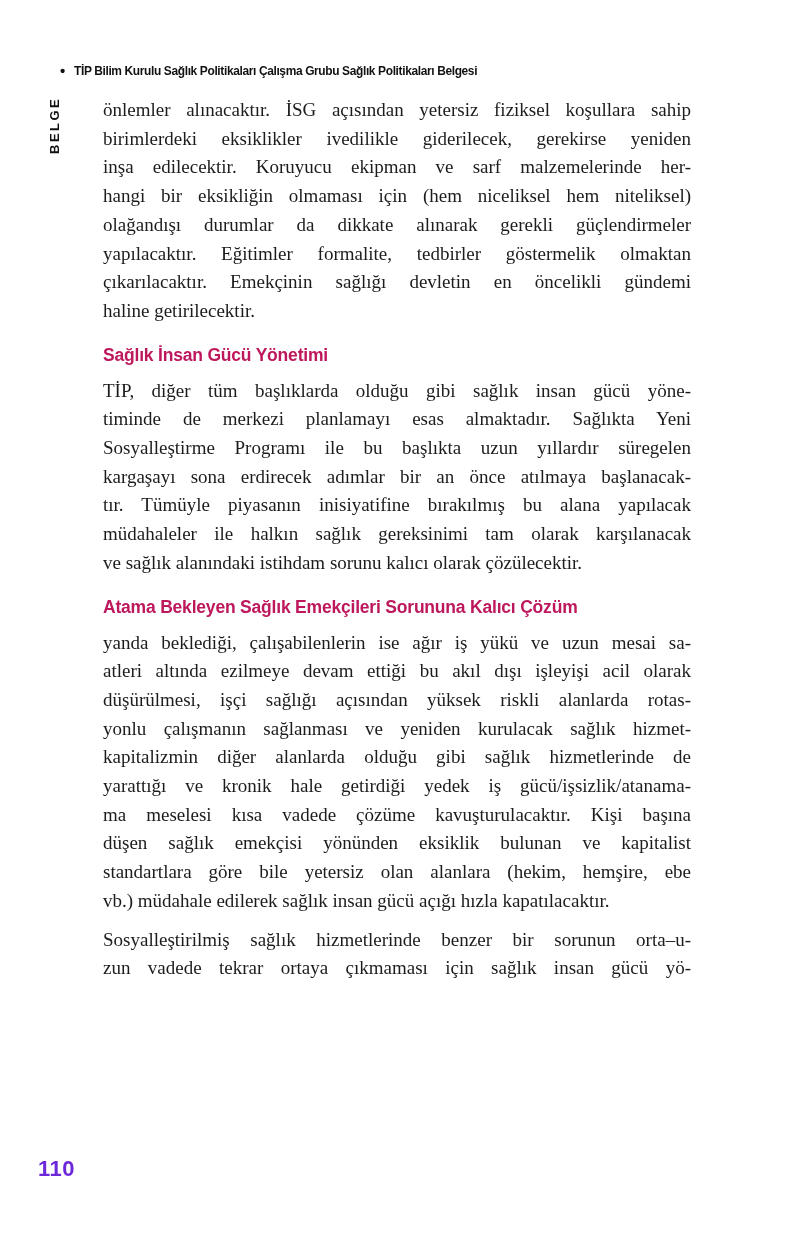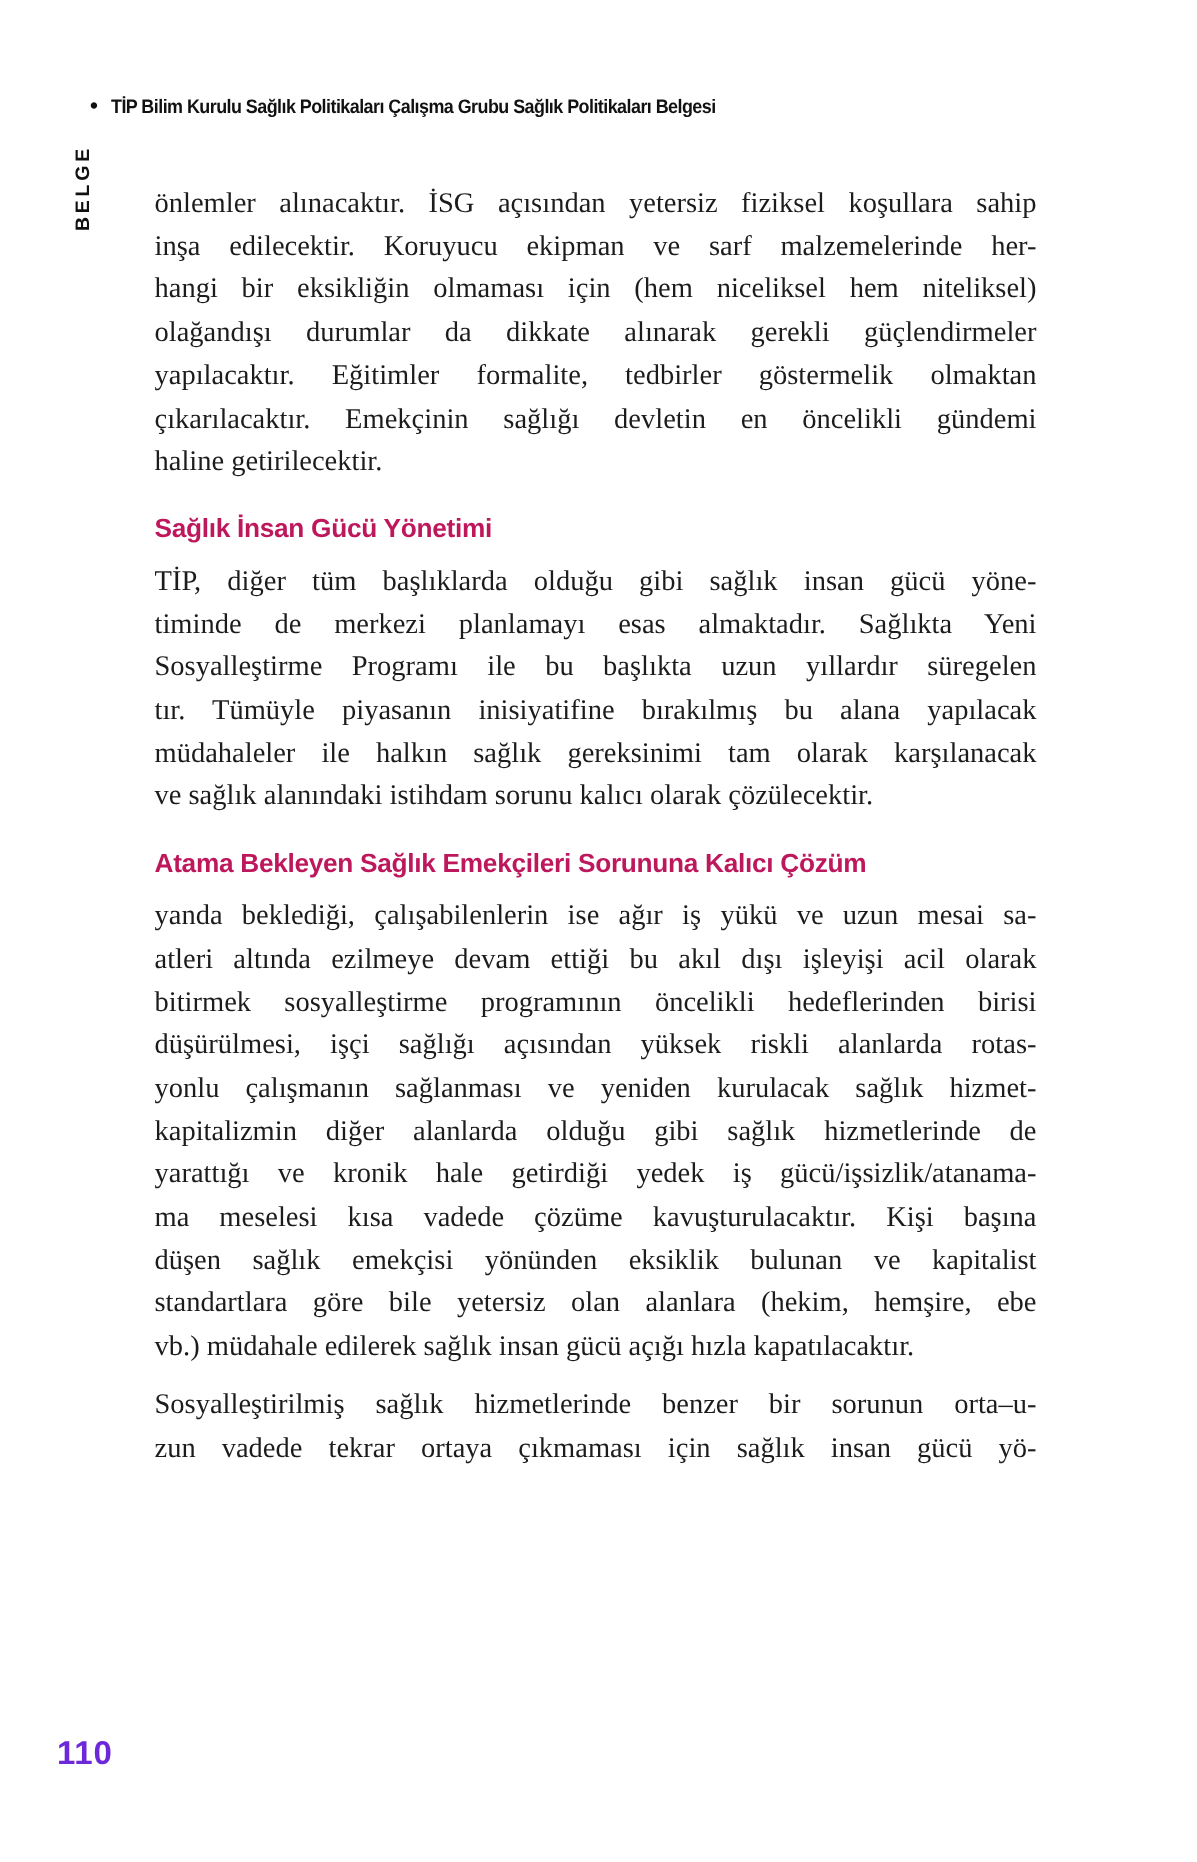--- a/index.html
+++ b/index.html
@@ -51,21 +51,21 @@
     transform: rotate(180deg);
     font: 700 13px "Liberation Sans", sans-serif;
     letter-spacing: 2.5px;
     color: #111111;
   }
 
   
   .body-column {
     position: absolute;
     left: 103px;
-    top: 122px;
+    top: 96px;
     width: 588px;
     font-family: "Liberation Serif", serif;
     font-size: 19px;
     color: #1c1c1c;
   }
   .para {
     margin: 0 0 10px 0;
   }
   .line {
     line-height: 28.7px;
@@ -103,41 +103,42 @@
   <div class="running-header">
     <span class="bullet">•</span>
     <span class="header-text">TİP Bilim Kurulu Sağlık Politikaları Çalışma Grubu Sağlık Politikaları Belgesi</span>
   </div>
 
   <div class="margin-label">BELGE</div>
 
   <div class="body-column">
       <div class="para">
         <div class="line">önlemler alınacaktır. İSG açısından yetersiz fiziksel koşullara sahip</div>
+        <div class="line">birimlerdeki eksiklikler ivedilikle giderilecek, gerekirse yeniden</div>
         <div class="line">inşa edilecektir. Koruyucu ekipman ve sarf malzemelerinde her-</div>
         <div class="line">hangi bir eksikliğin olmaması için (hem niceliksel hem niteliksel)</div>
         <div class="line">olağandışı durumlar da dikkate alınarak gerekli güçlendirmeler</div>
         <div class="line">yapılacaktır. Eğitimler formalite, tedbirler göstermelik olmaktan</div>
         <div class="line">çıkarılacaktır. Emekçinin sağlığı devletin en öncelikli gündemi</div>
         <div class="line no-just">haline getirilecektir.</div>
       </div>
       <div class="section-heading">Sağlık İnsan Gücü Yönetimi</div>
       <div class="para">
         <div class="line">TİP, diğer tüm başlıklarda olduğu gibi sağlık insan gücü yöne-</div>
         <div class="line">timinde de merkezi planlamayı esas almaktadır. Sağlıkta Yeni</div>
         <div class="line">Sosyalleştirme Programı ile bu başlıkta uzun yıllardır süregelen</div>
+        <div class="line">kargaşayı sona erdirecek adımlar bir an önce atılmaya başlanacak-</div>
         <div class="line">tır. Tümüyle piyasanın inisiyatifine bırakılmış bu alana yapılacak</div>
         <div class="line">müdahaleler ile halkın sağlık gereksinimi tam olarak karşılanacak</div>
         <div class="line no-just">ve sağlık alanındaki istihdam sorunu kalıcı olarak çözülecektir.</div>
       </div>
       <div class="section-heading">Atama Bekleyen Sağlık Emekçileri Sorununa Kalıcı Çözüm</div>
       <div class="para">
         <div class="line">yanda beklediği, çalışabilenlerin ise ağır iş yükü ve uzun mesai sa-</div>
         <div class="line">atleri altında ezilmeye devam ettiği bu akıl dışı işleyişi acil olarak</div>
-        <div class="line">bitirmek sosyalleştirme programının öncelikli hedeflerinden birisi</div>
         <div class="line">düşürülmesi, işçi sağlığı açısından yüksek riskli alanlarda rotas-</div>
         <div class="line">yonlu çalışmanın sağlanması ve yeniden kurulacak sağlık hizmet-</div>
         <div class="line">kapitalizmin diğer alanlarda olduğu gibi sağlık hizmetlerinde de</div>
         <div class="line">yarattığı ve kronik hale getirdiği yedek iş gücü/işsizlik/atanama-</div>
         <div class="line">ma meselesi kısa vadede çözüme kavuşturulacaktır. Kişi başına</div>
         <div class="line">düşen sağlık emekçisi yönünden eksiklik bulunan ve kapitalist</div>
         <div class="line">standartlara göre bile yetersiz olan alanlara (hekim, hemşire, ebe</div>
         <div class="line no-just">vb.) müdahale edilerek sağlık insan gücü açığı hızla kapatılacaktır.</div>
       </div>
       <div class="para">

